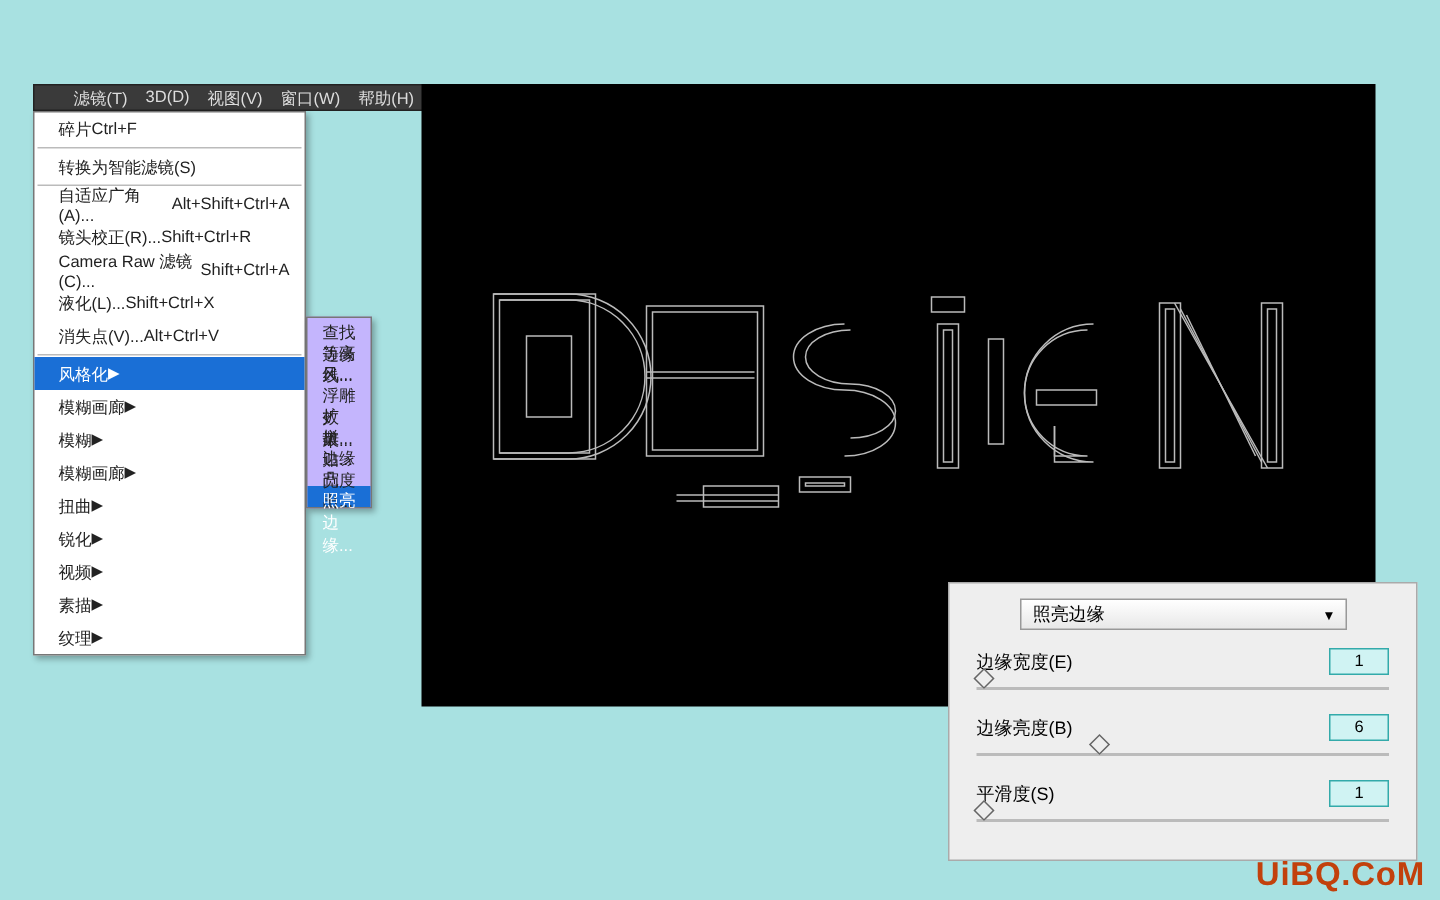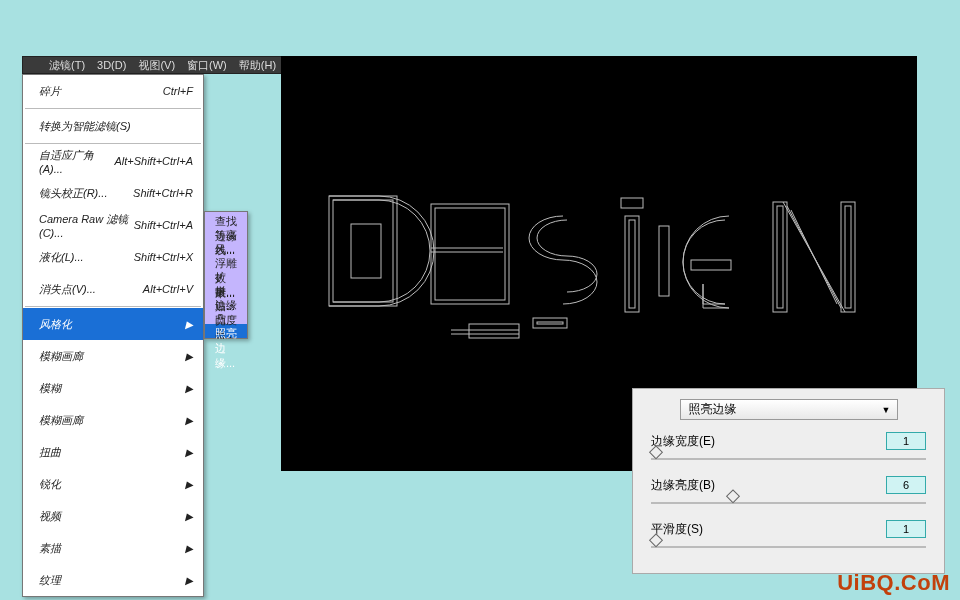--- a/index.html
+++ b/index.html
@@ -35,26 +35,25 @@
     left: 22px; top: 74px;
     width: 182px;
     background: #fff;
     border: 1px solid #777;
     box-shadow: 2px 2px 4px rgba(0,0,0,.3);
     font-size: 11px;
     color: #222;
   }
   .dropdown .row {
     display: flex;
-    justify-content: space-between;
+    justify-content: flex-start;
     align-items: center;
     padding: 2px 10px 2px 16px;
-    height: 32px;
+    height: 22px;
     cursor: default;
-    font-style: italic;
   }
   .dropdown .sep { height: 1px; background: #bbb; margin: 1px 2px; }
   .dropdown .row.highlight {
     background: #1a6fd6;
     color: #fff;
   }
   .dropdown .row .arrow {
     font-size: 10px; color: #222;
   }
   .dropdown .row.highlight .arrow { color: #fff; }

